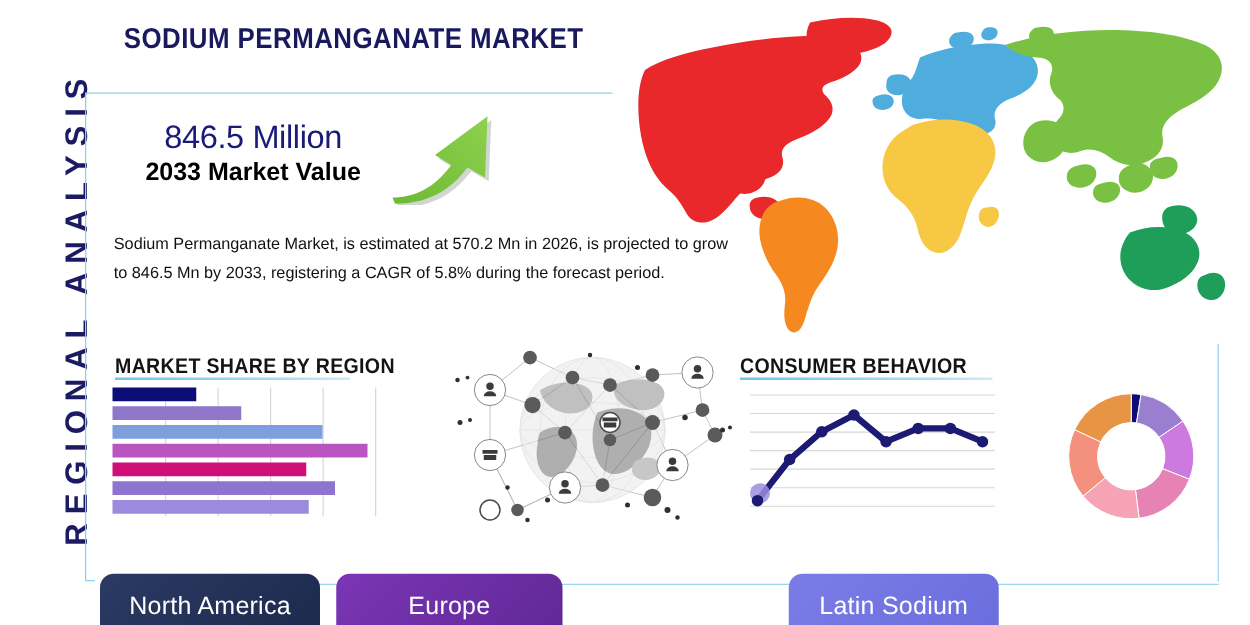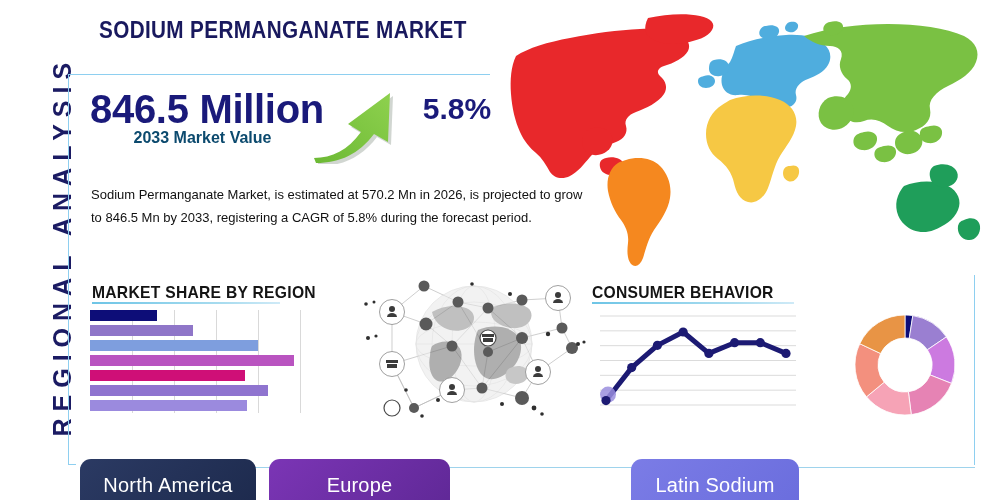--- a/index.html
+++ b/index.html
@@ -77,31 +77,31 @@
     height: 75px;
   }
   #stat-left {
     position: absolute;
     left: 0;
     top: 0;
     text-align: center;
     width: 225px;
   }
   #stat-value {
-    font-size: 40px;
-    font-weight: 700;
+    font-size: 26px;
+    font-weight: 400;
     color: #1a1a7a;
     letter-spacing: -0.3px;
     line-height: 34px;
     white-space: nowrap;
   }
   #stat-caption {
-    font-size: 16px;
+    font-size: 20px;
     font-weight: 700;
-    color: #0c4a6e;
+    color: #000000;
     line-height: 24px;
     white-space: nowrap;
   }
   #arrow-wrap {
     position: absolute;
     left: 222px;
     top: -8px;
     width: 95px;
     height: 80px;
   }
@@ -267,21 +267,20 @@
           <linearGradient id="arrGrad" x1="0" y1="1" x2="1" y2="0">
             <stop offset="0%" stop-color="#6cb934"></stop>
             <stop offset="100%" stop-color="#8ed14e"></stop>
           </linearGradient>
         </defs>
         <path d="M2 74 C20 74 36 66 49 48 L36 40 L78 9 L76 58 L62 50 C47 70 28 79 4 79 Z" fill="#9aa39a" opacity="0.45" transform="translate(3,3)"></path>
         <path d="M2 74 C20 74 36 66 49 48 L36 40 L78 9 L76 58 L62 50 C47 70 28 79 4 79 Z" fill="url(#arrGrad)"></path>
       </svg>
     </div>
     <div id="stat-right">
-      <div id="cagr-value">5.8%</div>
     </div>
   </div>
 
   <div id="body-text">Sodium Permanganate Market, is estimated at 570.2 Mn in 2026, is projected to grow to 846.5 Mn by 2033, registering a CAGR of 5.8% during the forecast period.</div>
 
   <div id="world-map">
     <svg width="500" height="262" viewBox="0 0 500 262">
 
       <path fill="#e8282b" d="M18 48 C30 40 50 34 72 30 C96 25 120 22 142 21 C158 20 172 22 182 27 C190 31 193 37 190 43 C186 50 176 55 166 58 C160 60 158 64 162 68 C168 73 170 80 166 86 C160 95 148 100 138 104 C130 107 126 112 128 118 C130 125 126 131 118 134 C108 138 98 142 92 149 C86 156 80 164 72 168 C64 172 56 170 52 164 C48 157 44 150 38 145 C32 140 26 133 22 124 C17 113 14 100 13 86 C12 72 13 58 18 48 Z"></path>
       <path fill="#e8282b" d="M150 10 C168 6 188 5 202 8 C213 10 218 16 214 22 C210 29 198 33 186 35 C174 37 162 36 154 31 C147 27 145 20 150 10 Z"></path>

